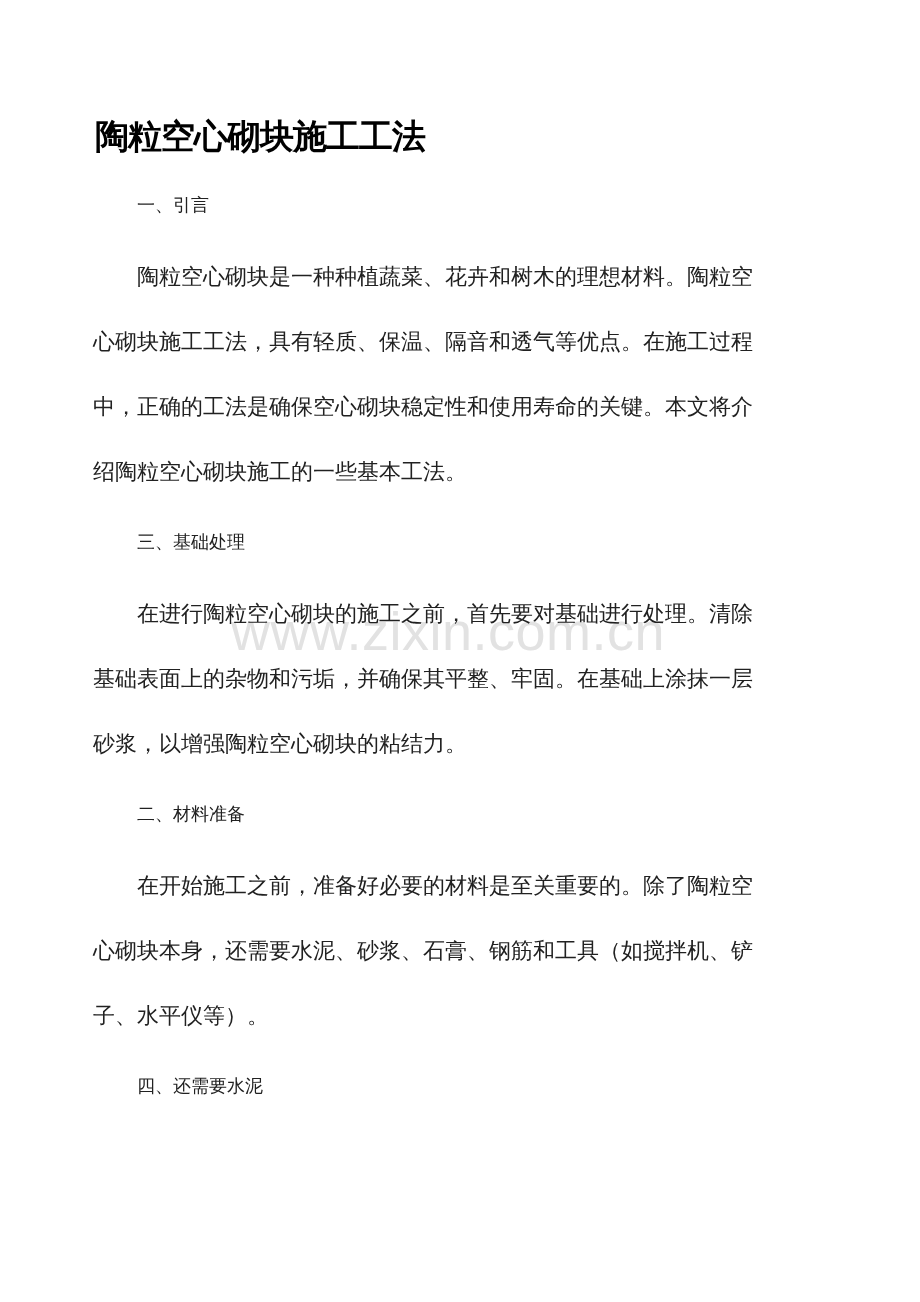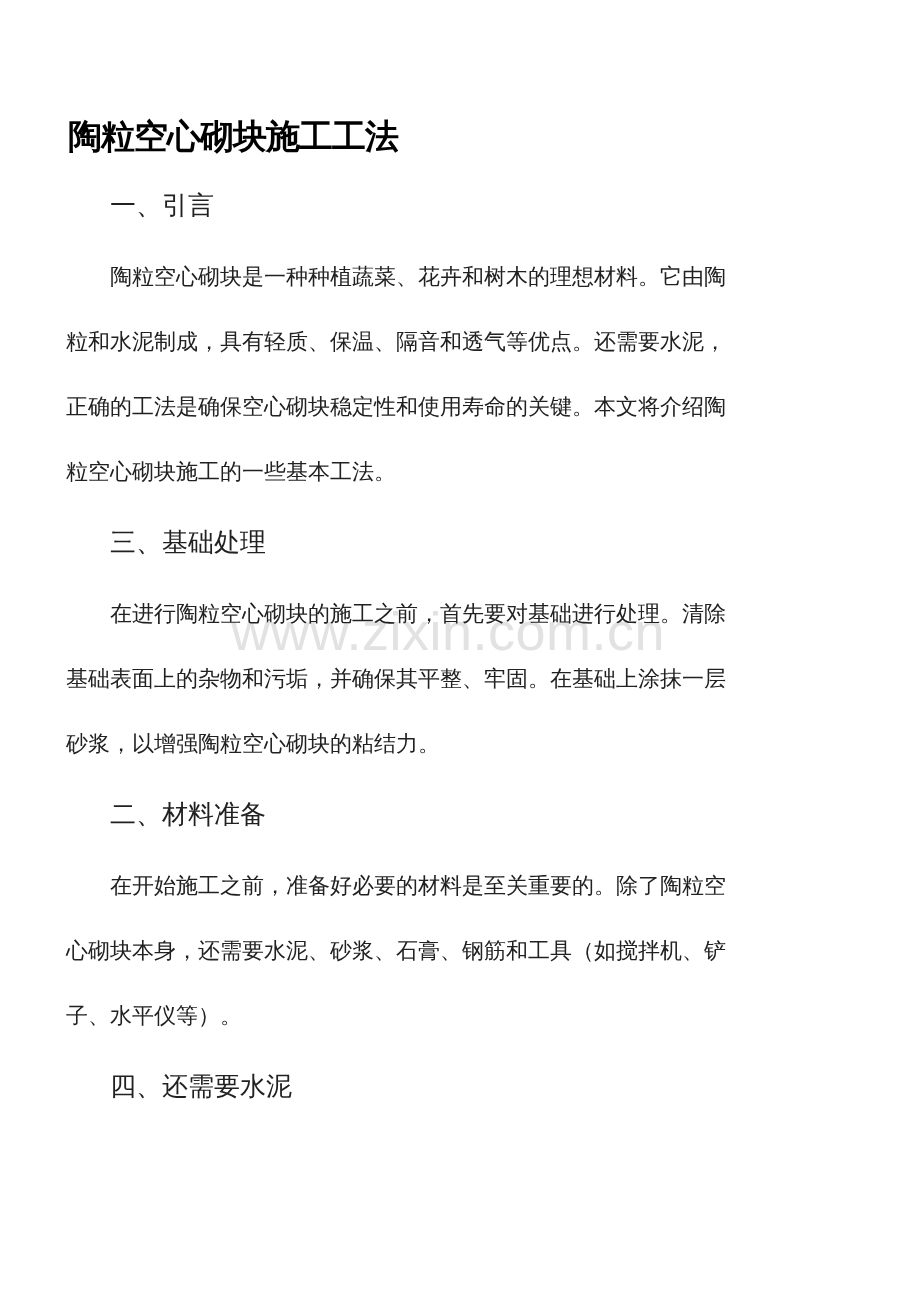--- a/index.html
+++ b/index.html
@@ -32,35 +32,35 @@
     line-height: 1;
     letter-spacing: 0.5px;
     color: var(--watermark);
     white-space: nowrap;
     user-select: none;
   }
   .content {
     position: relative;
     z-index: 1;
     width: 794px;          
-    padding: 112px 0 0 66px;
+    padding: 112px 0 0 93px;
   }
   .doc-title {
     margin: 0 0 13px 2px;
     font-family: "Liberation Sans", sans-serif;
     font-weight: bold;
     font-size: 34px;
     line-height: 48px;
     letter-spacing: -1px;
     color: var(--title_text);
     white-space: nowrap;
   }
   .sec-heading {
     margin: 6px 0 0 0;
-    font-size: 26px;
+    font-size: 18px;
     font-weight: normal;
     line-height: 65px;
     text-indent: 44px;
     color: var(--body_text);
   }
   .sec-body {
     margin: 6px 0 0 0;
     width: 660px;
     font-size: 22px;
     line-height: 65px;
@@ -75,21 +75,21 @@
 <div class="page">
 
   <div class="watermark">www.zixin.com.cn</div>
 
   <div class="content">
 
     <h1 class="doc-title">陶粒空心砌块施工工法</h1>
 
     <section>
       <h2 class="sec-heading">一、引言</h2>
-      <p class="sec-body">陶粒空心砌块是一种种植蔬菜、花卉和树木的理想材料。它由陶粒和水泥制成，具有轻质、保温、隔音和透气等优点。还需要水泥，正确的工法是确保空心砌块稳定性和使用寿命的关键。本文将介绍陶粒空心砌块施工的一些基本工法。</p>
+      <p class="sec-body">陶粒空心砌块是一种种植蔬菜、花卉和树木的理想材料。陶粒空心砌块施工工法，具有轻质、保温、隔音和透气等优点。在施工过程中，正确的工法是确保空心砌块稳定性和使用寿命的关键。本文将介绍陶粒空心砌块施工的一些基本工法。</p>
     </section>
 
     <section>
       <h2 class="sec-heading">三、基础处理</h2>
       <p class="sec-body">在进行陶粒空心砌块的施工之前，首先要对基础进行处理。清除基础表面上的杂物和污垢，并确保其平整、牢固。在基础上涂抹一层砂浆，以增强陶粒空心砌块的粘结力。</p>
     </section>
 
     <section>
       <h2 class="sec-heading">二、材料准备</h2>
       <p class="sec-body">在开始施工之前，准备好必要的材料是至关重要的。除了陶粒空心砌块本身，还需要水泥、砂浆、石膏、钢筋和工具（如搅拌机、铲子、水平仪等）。</p>

